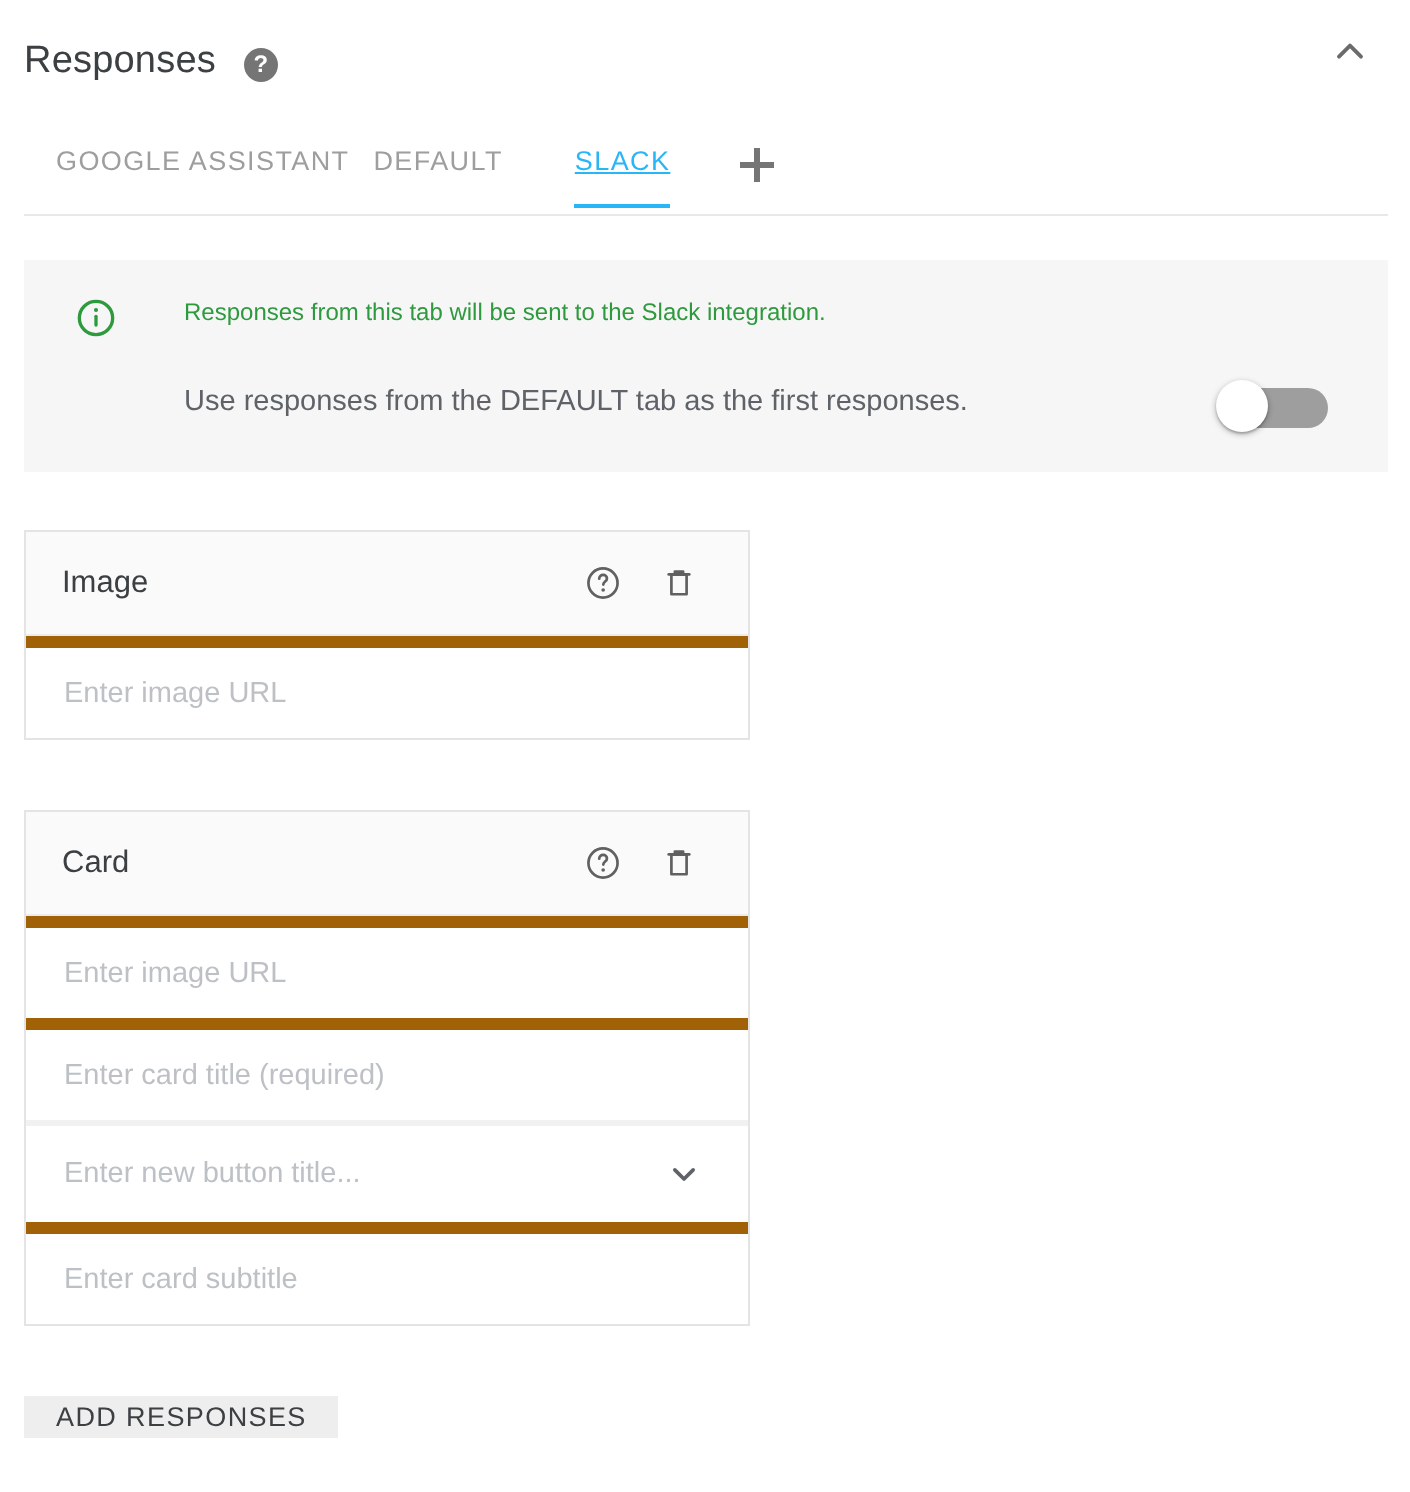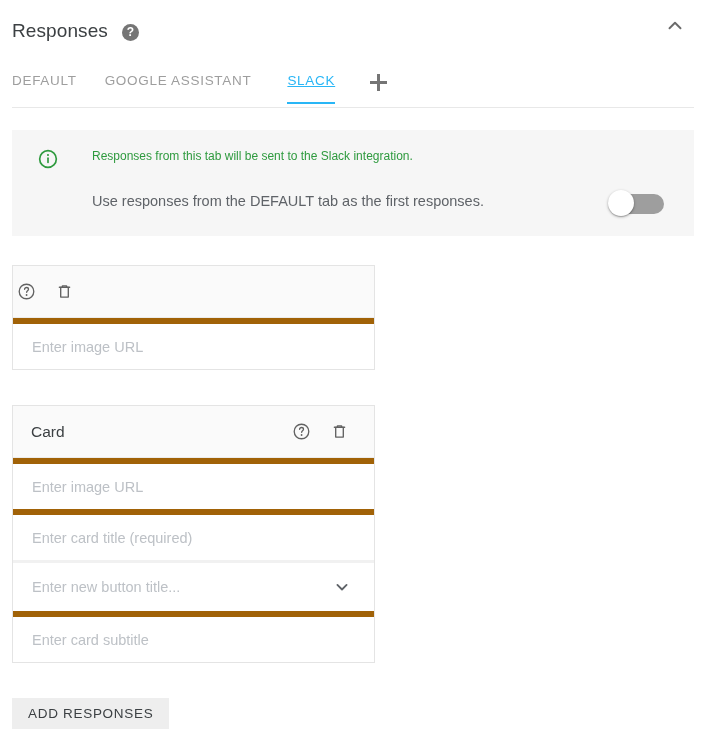--- a/index.html
+++ b/index.html
@@ -209,21 +209,21 @@
     right: 22px; top: 50%;
     transform: translateY(-50%);
     cursor: pointer;
     display: flex;
   }
 
   
   .add-responses {
     position: absolute;
     left: 12px; top: 698px;
-    height: 31px;
+    height: 21px;
     padding: 0 16px;
     background: #eeeeee;
     border: none;
     font-family: "Liberation Sans", sans-serif;
     font-size: 13.5px;
     letter-spacing: .7px;
     color: #3c4043;
     cursor: pointer;
     display: flex;
     align-items: center;
@@ -238,22 +238,22 @@
 </div>
 <div class="collapse-btn">
   <span>
     <svg width="22" height="22" viewBox="0 0 24 24" aria-hidden="true">
       <path d="M6 14.5 L12 8.5 L18 14.5" fill="none" stroke="#6b6b6b" stroke-width="2.1" stroke-linecap="round" stroke-linejoin="round"></path>
     </svg>
   </span>
 </div>
 
 <div class="tabs-row">
+  <div class="tab tab-google">GOOGLE ASSISTANT</div>
   <div class="tab tab-default">DEFAULT</div>
-  <div class="tab tab-google">GOOGLE ASSISTANT</div>
   <div class="tab tab-slack active">SLACK</div>
   <div class="add-tab"></div>
 </div>
 <div class="tabs-divider"></div>
 
 <div class="info-banner">
   <span class="info-icon">
     <svg width="20" height="20" viewBox="0 0 24 24" aria-hidden="true">
       <circle cx="12" cy="12" r="10" fill="none" stroke="#2e9a3e" stroke-width="2"></circle>
       <circle cx="12" cy="7.2" r="1.25" fill="#2e9a3e"></circle>
@@ -263,20 +263,21 @@
   <div class="banner-line-1">Responses from this tab will be sent to the Slack integration.</div>
   <div class="banner-line-2">Use responses from the DEFAULT tab as the first responses.</div>
   <div class="toggle">
     <div class="toggle-track"></div>
     <div class="toggle-knob"></div>
   </div>
 </div>
 
 <div class="resp-card" id="card-image">
   <div class="card-head">
+    <span class="card-head-title">Image</span>
     <span class="icon-btn help">
       <svg width="19" height="19" viewBox="0 0 24 24" aria-hidden="true">
         <circle cx="12" cy="12" r="9.2" fill="none" stroke="#616161" stroke-width="1.7"></circle>
         <path d="M9.6 9.3c0-1.4 1.1-2.4 2.5-2.4s2.4 1 2.4 2.3c0 1.9-2.3 1.9-2.3 3.8" fill="none" stroke="#616161" stroke-width="1.7" stroke-linecap="round"></path>
         <circle cx="12.1" cy="16.4" r="1.15" fill="#616161"></circle>
       </svg>
     </span>
     <span class="icon-btn trash">
       <svg width="19" height="19" viewBox="0 0 24 24" aria-hidden="true">
         <path d="M5.5 6.6h13" stroke="#616161" stroke-width="1.7" stroke-linecap="round"></path>

